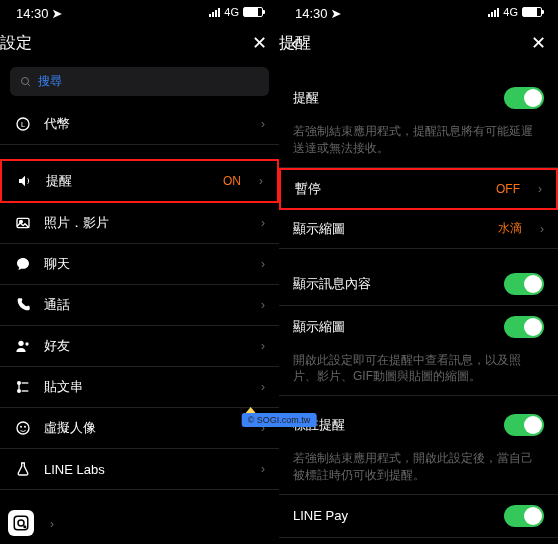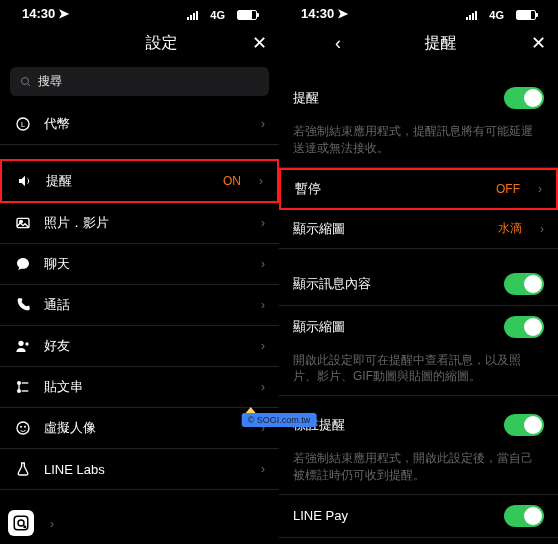--- a/index.html
+++ b/index.html
@@ -1,32 +1,32 @@
 <!DOCTYPE html>
 <html><head>
 <meta charset="utf-8">
 <style>
 * { margin: 0; padding: 0; box-sizing: border-box; }
 body { background: #000; font-family: -apple-system, "Helvetica Neue", Arial, sans-serif; width: 558px; height: 544px; overflow: hidden; position: relative; }
 .screens { display: flex; width: 558px; }
 .screen { width: 279px; height: 544px; background: #000; color: #fff; position: relative; overflow: hidden; }
-.status-bar { display: flex; justify-content: space-between; align-items: flex-end; padding: 6px 22px 2px; font-size: 13px; font-weight: 700; }
+.status-bar { display: flex; justify-content: space-between; align-items: flex-start; padding: 6px 16px 2px; font-size: 13px; font-weight: 400; }
 .status-left { display: flex; align-items: center; gap: 3px; }
-.status-right { display: flex; align-items: center; gap: 12px; font-size: 11px; }
+.status-right { display: flex; align-items: center; gap: 4px; font-size: 11px; }
 .signal { display: inline-flex; gap: 1px; align-items: flex-end; }
 .signal i { width: 2px; background: #fff; display: inline-block; }
 .signal i:nth-child(1){height:3px}.signal i:nth-child(2){height:5px}.signal i:nth-child(3){height:7px}.signal i:nth-child(4){height:9px}
 .battery { width: 20px; height: 10px; border: 1px solid #fff; border-radius: 2px; position: relative; }
 .battery::after { content:""; position:absolute; right:-3px; top:2px; width:2px; height:4px; background:#fff; border-radius:0 1px 1px 0;}
 .battery i { display:block; background:#fff; height:100%; width:80%; }
-.nav { display: flex; align-items: center; justify-content: center; position: relative; height: 40px; margin-left: 44px; }
+.nav { display: flex; align-items: center; justify-content: flex-start; position: relative; height: 40px; }
 .nav-title { font-size: 16px; font-weight: 500; }
 .nav-back { position:absolute; left:12px; color:#fff; font-size:18px; }
 .nav-close { position:absolute; right:12px; color:#fff; font-size:18px; }
-.search { margin: 4px 10px 8px; background:#1c1c1e; border-radius:6px; padding:6px 10px; color:#e5e5e5; font-size:12px; display:flex; align-items:center; gap:6px;}
+.search { margin: 4px 10px 8px; background:#1c1c1e; border-radius:6px; padding:6px 10px; color:#3b82f6; font-size:12px; display:flex; align-items:center; gap:6px;}
 .list { }
 .row { display:flex; align-items:center; padding: 11px 14px; border-bottom: 0.5px solid #222; gap: 12px; font-size: 13px; position:relative; }
 .row.nb { border-bottom: none; }
 .row .icon { width: 18px; height:18px; display:flex; align-items:center; justify-content:center; color:#fff; flex-shrink:0; }
 .row .label { flex:1; color:#fff; }
 .row .value { color:#f97316; font-size:12px; }
 .row .chev { color:#666; font-size:12px; margin-left:6px;}
 .section-gap { height: 14px; background:#000; }
 .hl { border:2px solid #ff1a1a; }
 .toggle { width:40px; height:22px; border-radius:11px; position:relative; }

